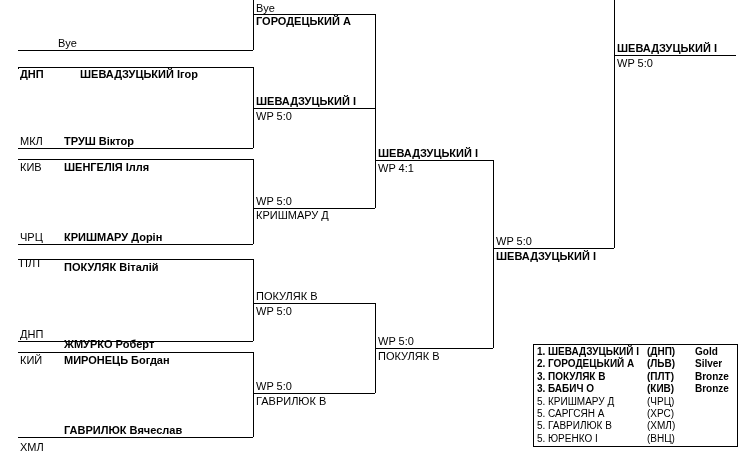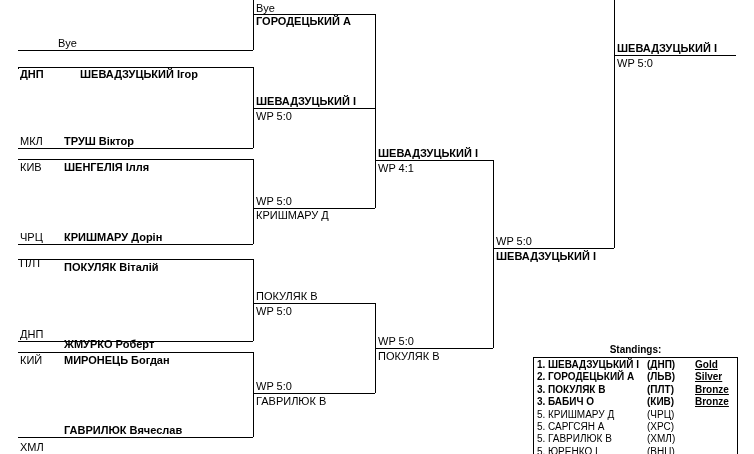--- a/index.html
+++ b/index.html
@@ -30,21 +30,21 @@
   .standings-title{
     font-size:10px;font-weight:bold;text-align:center;
     line-height:11px;margin-bottom:2px;
   }
   .standings-box{border:1px solid #000;padding:1px 0 1px 0;}
   .srow{display:flex;font-size:10px;line-height:12.4px;padding-left:3px;}
   .srow.bold{font-weight:bold;}
   .srank{width:11px;flex:none;}
   .sname{flex:1 1 auto;}
   .sclub{width:48px;flex:none;text-align:left;}
-  .smedal{width:42px;flex:none;text-align:left;text-decoration:underline;}
+  .smedal{width:42px;flex:none;text-align:left;}
 </style>
 </head>
 <body>
 
 <div class="stage">
 
   <div class="hline" style="left:18px;top:50px;width:235px;"></div>
   <div class="lbl bye" style="left:58px;top:38px;">Bye</div>
 
   <div class="vline" style="left:18px;top:67px;height:2px;"></div>
@@ -126,21 +126,20 @@
   <div class="lbl wname" style="left:496px;top:251px;">ШЕВАДЗУЦЬКИЙ I</div>
 
   <div class="vline" style="left:614px;top:0px;height:55px;"></div>
   <div class="vline" style="left:614px;top:55px;height:193px;"></div>
 
   <div class="hline" style="left:614px;top:55px;width:122px;"></div>
   <div class="lbl wname" style="left:617px;top:43px;">ШЕВАДЗУЦЬКИЙ I</div>
   <div class="lbl score" style="left:617px;top:58px;">WP 5:0</div>
 
   <div class="standings">
-    <div class="standings-title">Standings:</div>
     <div class="standings-box">
 
       <div class="srow bold">
         <span class="srank">1.</span>
         <span class="sname">ШЕВАДЗУЦЬКИЙ I</span>
         <span class="sclub">(ДНП)</span>
         <span class="smedal">Gold</span>
       </div>
 
       <div class="srow bold">

